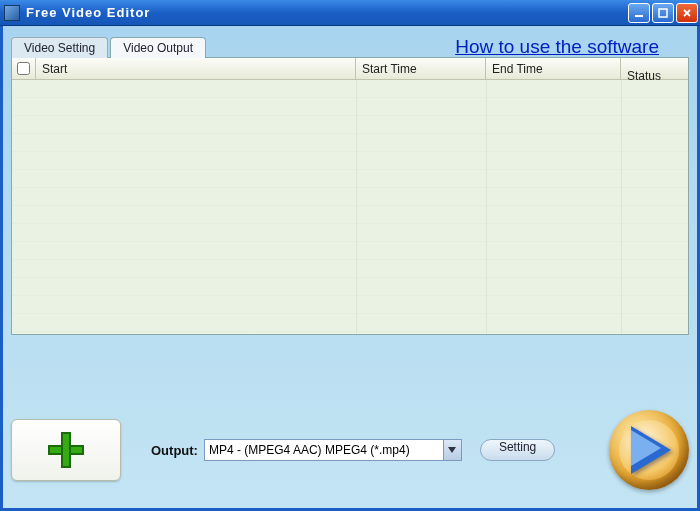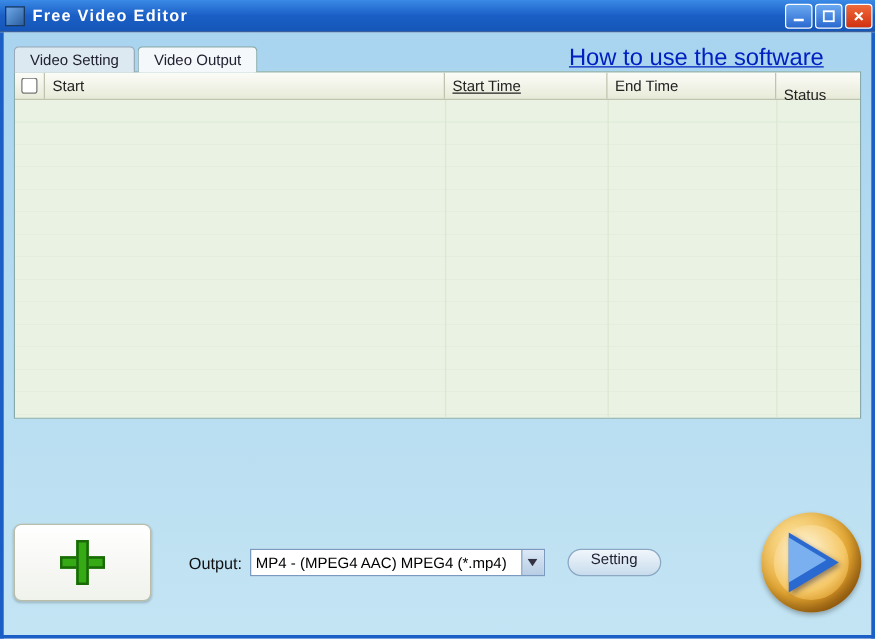--- a/index.html
+++ b/index.html
@@ -100,21 +100,21 @@
   .gh-cell {
     border-right: 1px solid #c0c4ae;
     display: flex;
     align-items: center;
     padding-left: 6px;
     font-size: 12px;
     color: #222;
   }
   .gh-chk { width: 24px; justify-content: center; padding: 0;}
   .gh-source { flex: 0 0 320px; }
-  .gh-start { flex: 0 0 130px; text-decoration: underline; }
+  .gh-start { flex: 0 0 130px; }
   .gh-end { flex: 0 0 135px; }
   .gh-status { flex: 1; border-right: none; margin-top: 15px;}
   .grid-body {
     height: calc(278px - 22px);
     background: repeating-linear-gradient(
       to bottom,
       #eaf3e3 0, #eaf3e3 17px,
       #e4eedc 17px, #e4eedc 18px
     );
     position: relative;
@@ -147,24 +147,25 @@
     position: absolute;
     background: #36aa14;
     border: 2px solid #1a6a08;
   }
   .plus .h { left:0; right:0; top:13px; height:10px; }
   .plus .v { top:0; bottom:0; left:13px; width:10px; }
   .output-label {
     margin-left: 30px;
     font-size: 13px;
     color: #111;
+    font-weight: bold;
   }
   .output-select {
     margin-left: 6px;
-    width: 236px;
+    width: 258px;
     height: 22px;
     font-size: 12px;
     border: 1px solid #7a9ac0;
     background: #fff;
     padding-left: 4px;
     display: flex;
     align-items: center;
     position: relative;
     cursor: pointer;
   }

